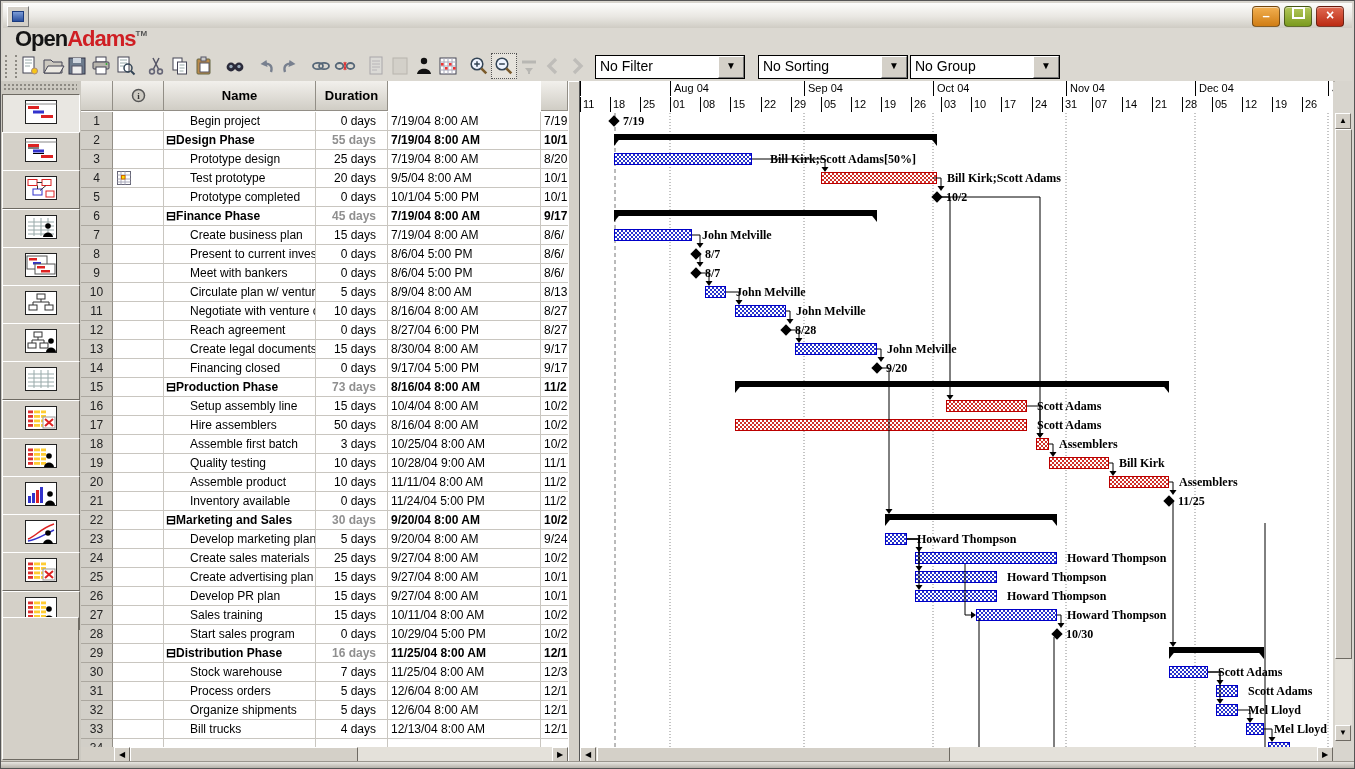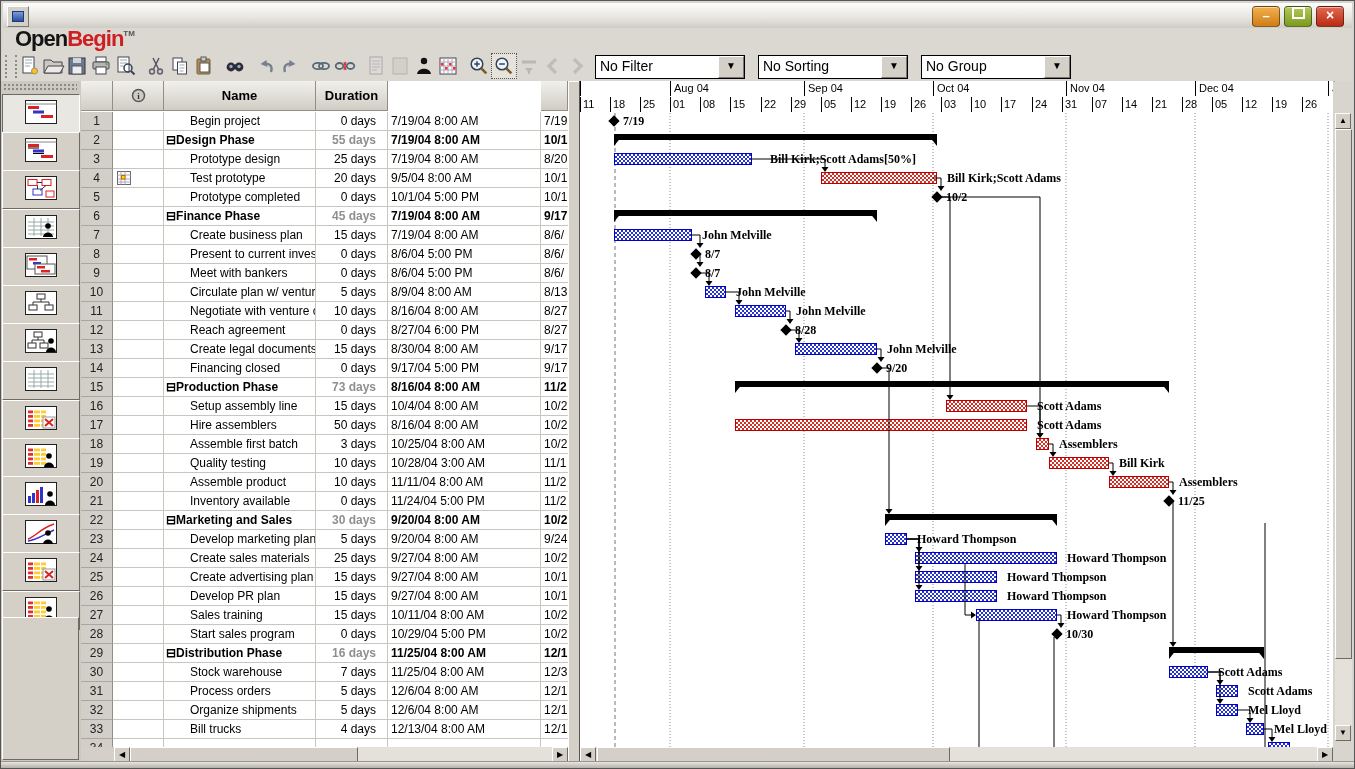--- a/index.html
+++ b/index.html
@@ -116,21 +116,21 @@
   <div id="titlebar">
     <div id="sysbtn">
         <div class="sq"></div>
       </div>
     <div class="winbtn" id="btn-min">–</div>
     <div class="winbtn" id="btn-max"><span></span></div>
     <div class="winbtn" id="btn-close">×</div>
   </div>
 
   <div id="menubar">
-    <div id="logo"><span class="lo">Open</span><span class="lp">Begin</span><span class="tm">TM</span></div>
+    <div id="logo"><span class="lo">Open</span><span class="lp">Adams</span><span class="tm">TM</span></div>
   </div>
 
   <div id="toolbar">
     <div id="tb-grip"></div>
     <div id="tb-icons"><span class="tbi"><svg width="24" height="24" viewBox="0 0 24 24">
             <rect x="6" y="3" width="11" height="16" fill="#fff" stroke="#445"></rect>
             <path d="M8 6h7M8 9h7M8 12h5" stroke="#9aa" fill="none"></path>
             <circle cx="17.5" cy="17" r="3" fill="#f7c518" stroke="#a87"></circle>
           </svg></span><span class="tbi"><svg width="24" height="24" viewBox="0 0 24 24">
             <path d="M3 6h7l2 2h9v11H3z" fill="#cdc9c0" stroke="#445"></path>
@@ -204,21 +204,21 @@
             <path d="M14.3 14.3l5 5" stroke="#7a5a2a" stroke-width="2.6"></path>
             <path d="M7.2 10h5.6" stroke="#345" stroke-width="1.5"></path>
           </svg></span><span class="tbi grayed"><svg width="24" height="24" viewBox="0 0 24 24">
             <path d="M5 8h14" stroke="#8a8a8a" stroke-width="3"></path>
             <path d="M12 11l4 5h-8z" fill="#8a8a8a" transform="rotate(180 12 15)"></path>
             <path d="M12 15v5" stroke="#8a8a8a" stroke-width="2"></path>
           </svg></span><span class="tbi grayed"><svg width="24" height="24" viewBox="0 0 24 24">
             <path d="M15 5l-7 7 7 7" stroke="#9a9a9a" stroke-width="3.4" fill="none"></path>
           </svg></span><span class="tbi grayed"><svg width="24" height="24" viewBox="0 0 24 24">
             <path d="M9 5l7 7-7 7" stroke="#9a9a9a" stroke-width="3.4" fill="none"></path>
-          </svg></span><span class="combo" style="margin-left: 6px;"><span class="val">No Filter</span><span class="btn">▼</span></span><span class="combo" style="margin-left: 13px;"><span class="val">No Sorting</span><span class="btn">▼</span></span><span class="combo" style="margin-left: 13px;"><span class="val">No Group</span><span class="btn">▼</span></span></div>
+          </svg></span><span class="combo" style="margin-left: 6px;"><span class="val">No Filter</span><span class="btn">▼</span></span><span class="combo" style="margin-left: 13px;"><span class="val">No Sorting</span><span class="btn">▼</span></span><span class="combo" style="margin-left: 2px;"><span class="val">No Group</span><span class="btn">▼</span></span></div>
   </div>
 
   <div id="sidebar">
     <div id="sb-grip"></div>
     <div id="sb-buttons">
         <div class="sbv selected" style="top: 13px;"><svg width="32" height="24" viewBox="0 0 32 24">
             <rect x="0.5" y="0.5" width="31" height="23" fill="#fff" stroke="#222"></rect>
             <path d="M0.5 4h31" stroke="#888"></path>
             <rect x="3" y="6" width="11" height="3" fill="#d22"></rect>
             <rect x="8" y="10.5" width="11" height="3" fill="#33c"></rect>
@@ -560,21 +560,21 @@
           <div class="cell c-start">10/25/04 8:00 AM</div>
           <div class="cell c-fin">10/2</div>
         </div>
         <div class="trow task" style="top: 342px;">
           <div class="cell c-num">19</div>
           <div class="cell c-info"></div>
           <div class="cell c-name">
             <span class="tname">Quality testing</span>
           </div>
           <div class="cell c-dur">10 days</div>
-          <div class="cell c-start">10/28/04 3:00 AM</div>
+          <div class="cell c-start">10/28/04 9:00 AM</div>
           <div class="cell c-fin">11/1</div>
         </div>
         <div class="trow task" style="top: 361px;">
           <div class="cell c-num">20</div>
           <div class="cell c-info"></div>
           <div class="cell c-name">
             <span class="tname">Assemble product</span>
           </div>
           <div class="cell c-dur">10 days</div>
           <div class="cell c-start">11/11/04 8:00 AM</div>

